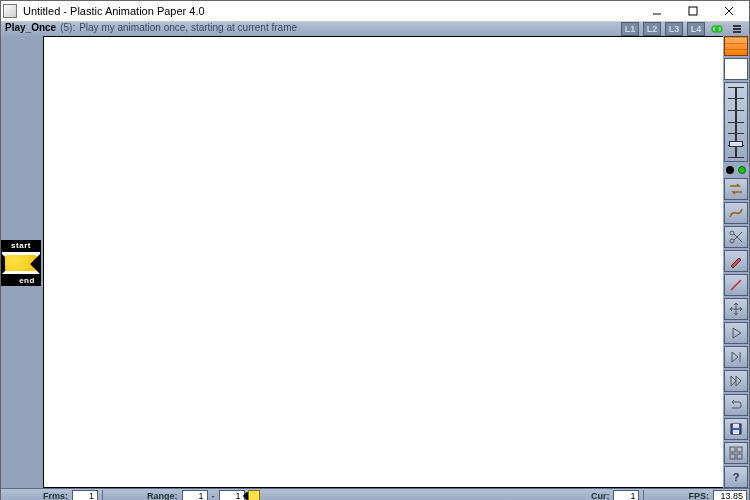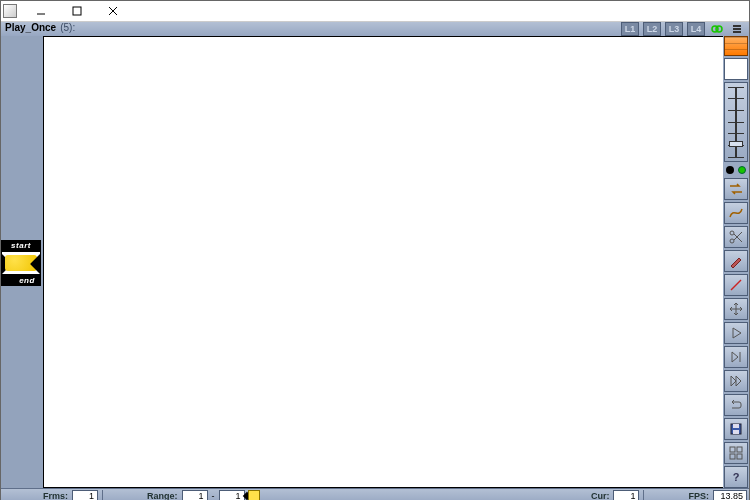--- a/index.html
+++ b/index.html
@@ -14,21 +14,21 @@
   
   .hintbar { height:15px; background:linear-gradient(#b3c0d4,#97a7c2); display:flex; font-size:10px; color:#233; padding:0 4px; gap:4px;}
   .hintbar .cmd { font-weight:bold; color:#000;}
   .hintbar .desc{ color:#3a4a63;}
   .hintbar-spacer{flex:1;}
   .layerbtn{ min-width:18px; height:14px; background:#7a8aa3; color:#cdd7e6; font-size:9px; display:flex;align-items:center;justify-content:center;border:1px solid #4d5d77; font-weight:bold;}
   .smalltool{ width:16px; height:13px; display:flex;align-items:center;justify-content:center;}
   
   .main { flex:1; display:flex; background:#9aaac3;}
   .leftgutter { width:42px; background:#93a3bc; position:relative;}
-  .startend { position:absolute; left:0; width:40px;font-style:italic;}
+  .startend { position:absolute; left:0; width:40px;}
   .marker{ height:11px; background:#000; color:#fff; font-size:8px; font-weight:bold; display:flex;align-items:center;justify-content:center; letter-spacing:0.5px;}
   .marker.end{background:#000;padding-left:12px;}
   .markerframe{ height:24px; background:#fff; border:1px solid #000; position:relative; overflow:hidden;}
   .markerframe .ysh{position:absolute; inset:3px; background:radial-gradient(circle at 30% 30%,#ffe14a,#f0c400); border-radius:3px;}
   .markerframe::before,.markerframe::after{content:"";position:absolute;width:14px;height:14px;background:#000;}
   .markerframe::before{left:-7px;top:5px;transform:rotate(45deg);}
   .markerframe::after{right:-7px;top:5px;transform:rotate(45deg);}
   .canvasarea { flex:1; display:flex; flex-direction:column;}
   .canvas-inner{ flex:1; background:#fff; margin:0; border:1px solid #000; border-right:none;}
   .strip { height:16px; background:linear-gradient(#b3c0d4,#97a7c2); display:flex; align-items:center; font-size:9px; padding:0 2px; gap:2px; border-top:1px solid #5f6f8a;}
@@ -57,20 +57,21 @@
   .topuniq{ width:24px; height:20px; background:linear-gradient(#ffb060,#ff7a00); border:1px solid #7a3a00; display:flex; flex-direction:column;}
   .topuniq div{flex:1;border-top:1px solid rgba(0,0,0,.2);}
 </style>
 </head>
 <body>
 
 <div class="window">
 
   <div class="titlebar">
     <div class="appicon"></div>
+    <div class="title">Untitled - Plastic Animation Paper 4.0</div>
     <div class="winbtn">
         <svg width="12" height="12">
           <line x1="2" y1="9" x2="10" y2="9"></line>
         </svg>
       </div>
     <div class="winbtn">
         <svg width="12" height="12">
           <rect x="2" y="2" width="8" height="8"></rect>
         </svg>
       </div>
@@ -78,20 +79,21 @@
         <svg width="12" height="12">
           <line x1="2" y1="2" x2="10" y2="10"></line>
           <line x1="10" y1="2" x2="2" y2="10"></line>
         </svg>
       </div>
   </div>
 
   <div class="hintbar">
     <span class="cmd">Play_Once</span>
     <span class="desc">(5):</span>
+    <span class="desc">Play my animation once, starting at current frame</span>
     <div class="hintbar-spacer"></div>
     <div class="layerbtn">L1</div>
     <div class="layerbtn">L2</div>
     <div class="layerbtn">L3</div>
     <div class="layerbtn">L4</div>
     <div class="smalltool">
         <svg width="12" height="10" viewBox="0 0 12 10">
           <circle cx="4" cy="5" r="3" fill="none" stroke="#17c400" stroke-width="1.5"></circle>
           <circle cx="8" cy="5" r="3" fill="none" stroke="#17c400" stroke-width="1.5"></circle>
         </svg>

